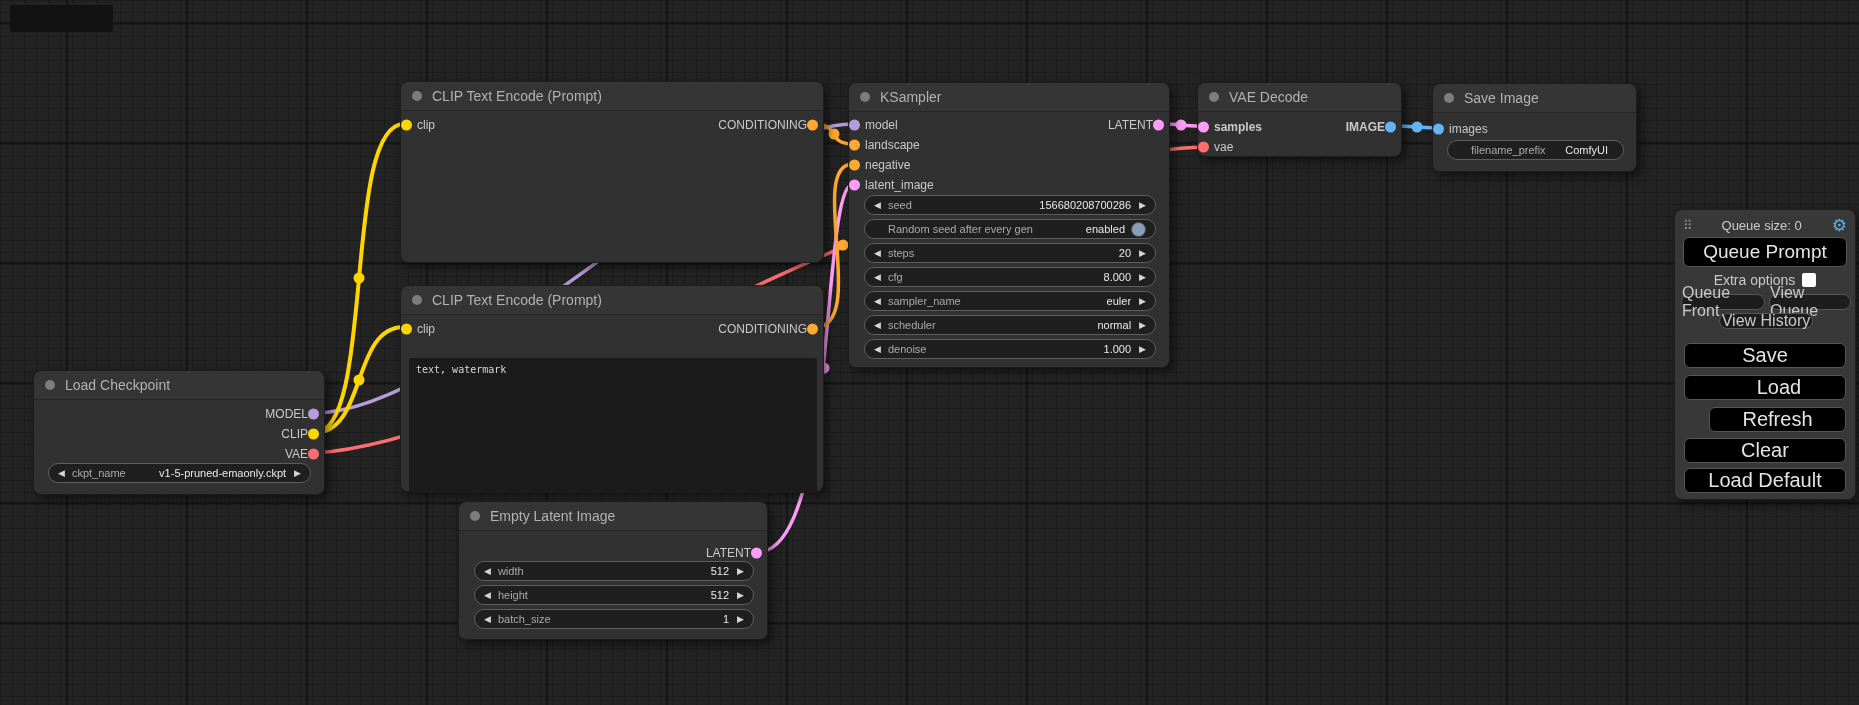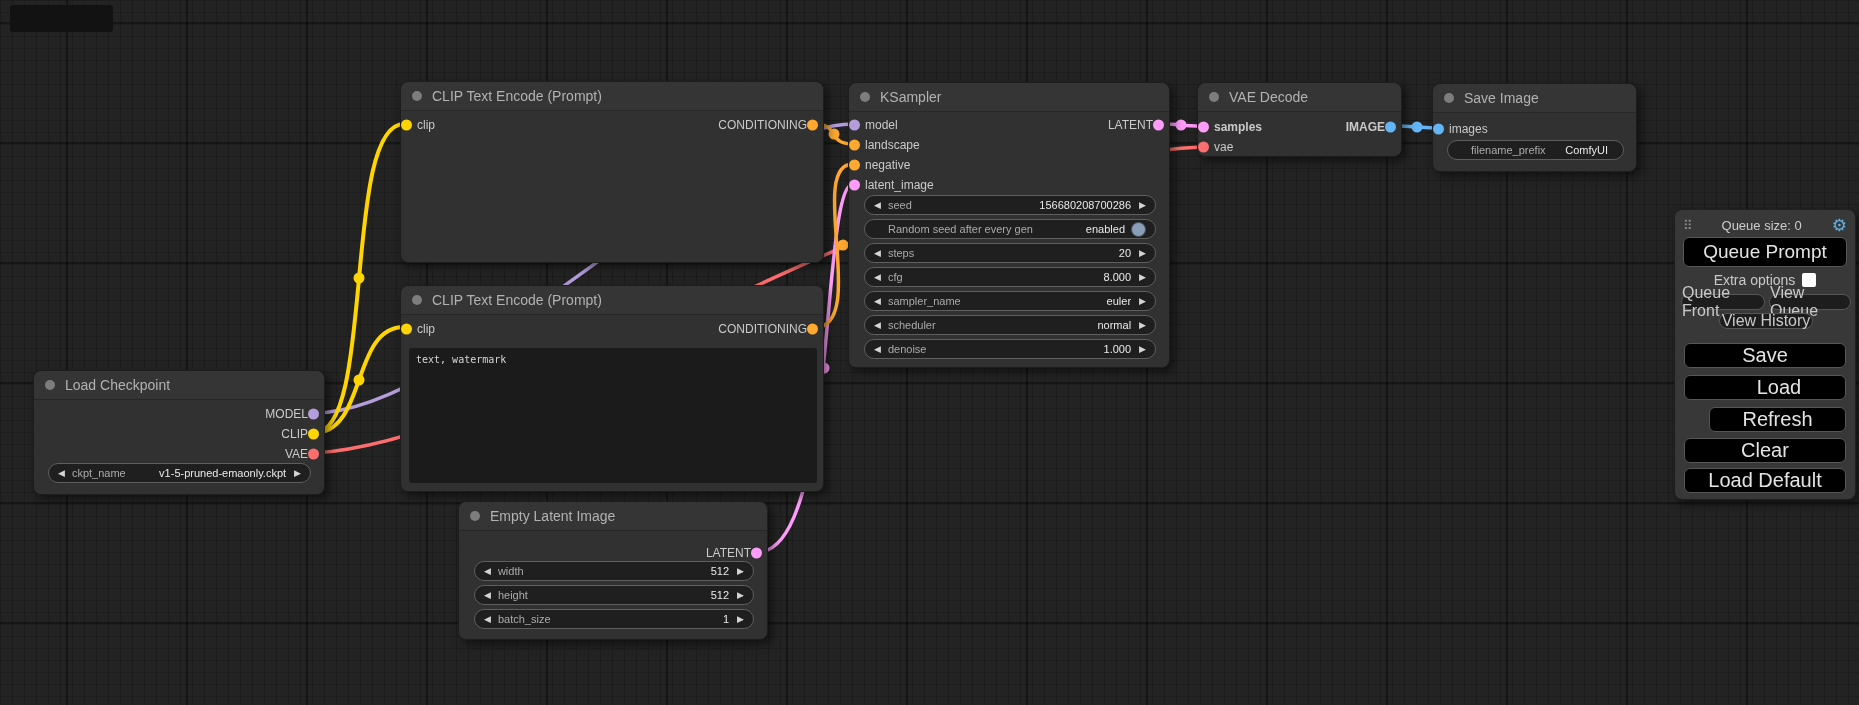--- a/index.html
+++ b/index.html
@@ -131,21 +131,21 @@
     <div class="nheader">
       <span class="tdot"></span>
       <span>CLIP Text Encode (Prompt)</span>
     </div>
     <div class="row" style="top:34px;justify-content:space-between;">
       <span>clip</span>
       <span>CONDITIONING</span>
       <span class="pdot in c-clip"></span>
       <span class="pdot out c-cond"></span>
     </div>
-    <div class="promptbox" style="left:8px;top:62px;width:408px;height:135px;">text, watermark</div>
+    <div class="promptbox" style="left:8px;top:72px;width:408px;height:135px;">text, watermark</div>
   </div>
 
   <div class="node" style="left:458px;top:501px;width:310px;height:139px;">
     <div class="nheader">
       <span class="tdot"></span>
       <span>Empty Latent Image</span>
     </div>
     <div class="row out" style="top:42px;">
       <span>LATENT</span>
       <span class="pdot out c-latent"></span>

